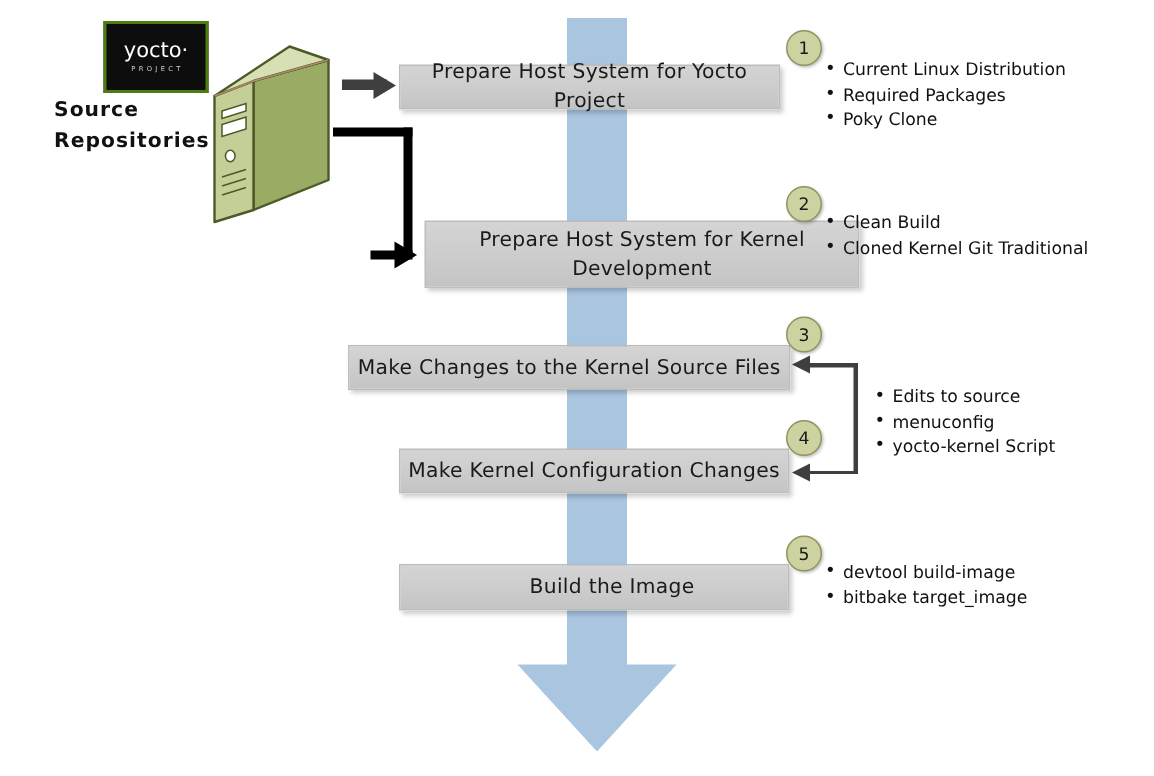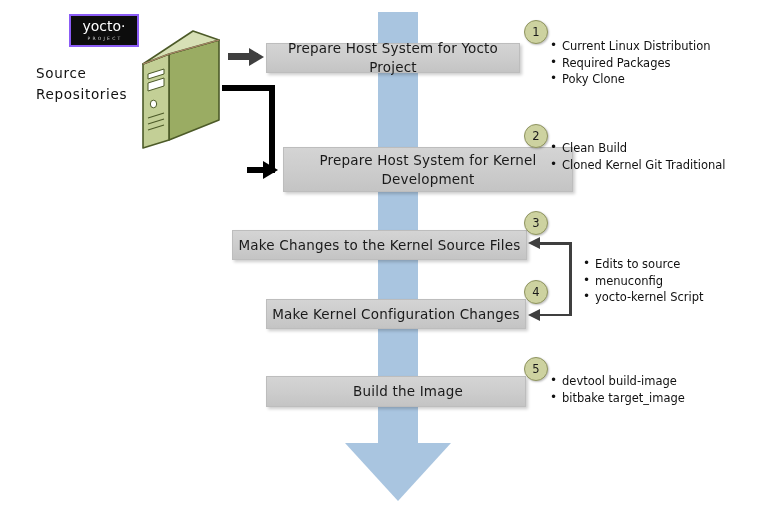--- a/index.html
+++ b/index.html
@@ -22,40 +22,40 @@
     left: 345px; top: 443px;
     width: 0; height: 0;
     border-left: 53px solid transparent;
     border-right: 53px solid transparent;
     border-top: 58px solid #a9c5e0;
   }
 
   
   .logo {
     position: absolute; left: 69px; top: 14px;
-    width: 70px; height: 33px;
+    width: 70px; height: 48px;
     background: #0d0d0d;
-    border: 2px solid #8b5cf6;
+    border: 2px solid #4d7c0f;
     display: flex; flex-direction: column;
     align-items: center; justify-content: center;
   }
   .logo-main {
     color: #ffffff; font-size: 14px; font-weight: normal;
     letter-spacing: 0px; line-height: 15px;
   }
   .logo-sub {
     color: #cfcfcf; font-size: 4.5px; letter-spacing: 2.2px;
     line-height: 7px; margin-top: 1px; margin-left: 2px;
   }
 
   
   .src-label {
     position: absolute; left: 36px; top: 63px;
     width: 110px;
-    font-size: 13.5px; font-weight: normal; color: #111111;
+    font-size: 13.5px; font-weight: bold; color: #111111;
     letter-spacing: 0.7px; line-height: 21px;
     text-align: left;
   }
   .src-url {
     position: absolute; left: 6px; top: 142px;
     font-size: 11.5px; color: #111111; white-space: nowrap;
   }
 
   
   .server { position: absolute; left: 131px; top: 28px; width: 100px; height: 122px; }

